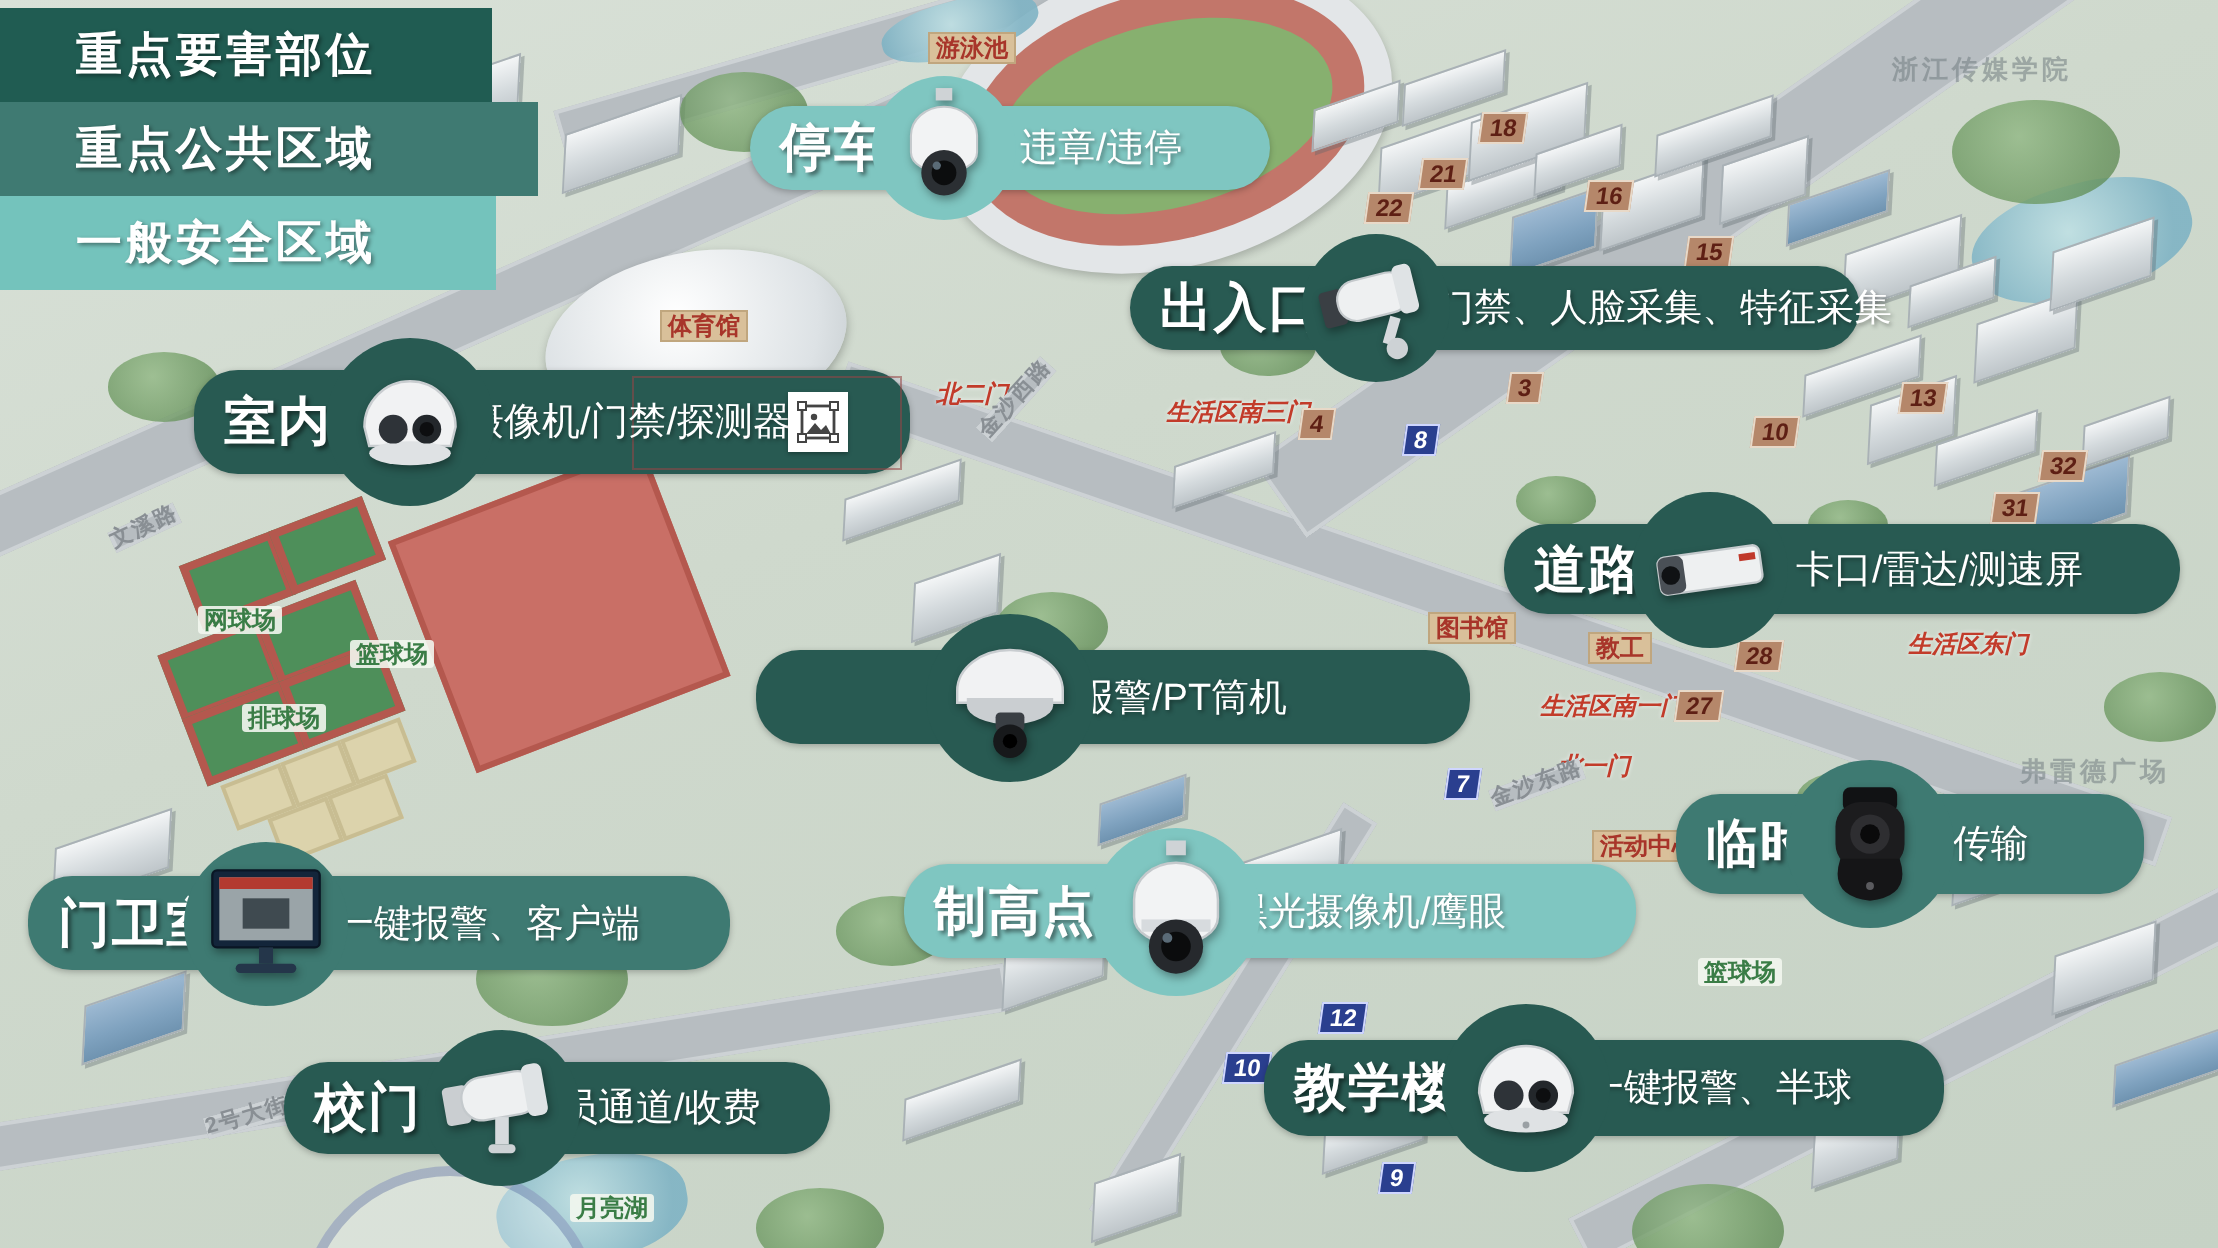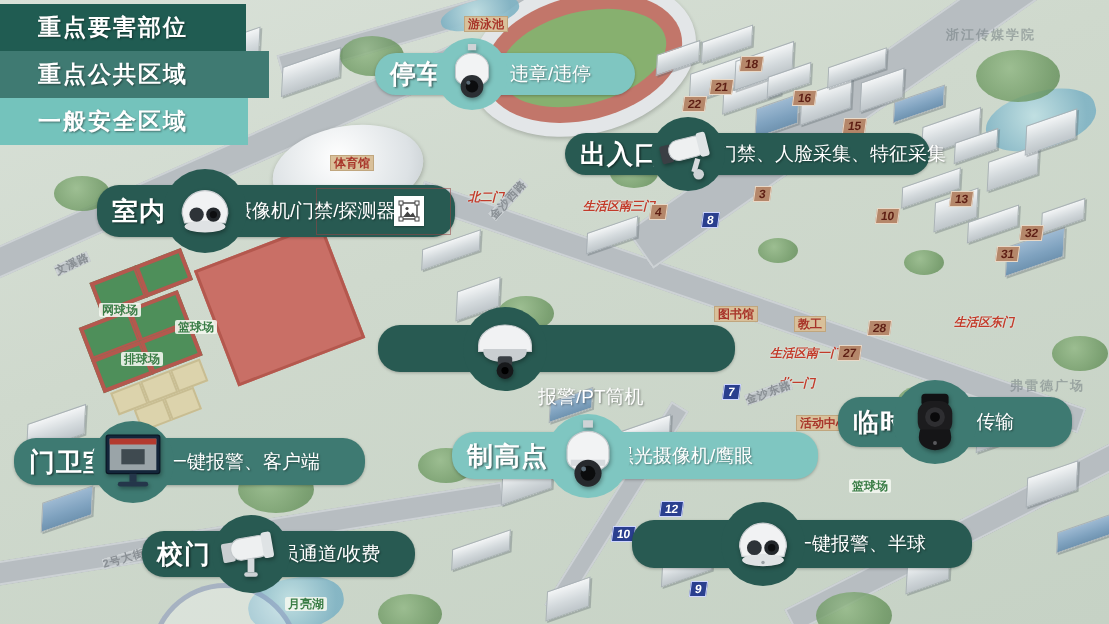--- a/index.html
+++ b/index.html
@@ -263,32 +263,46 @@
         <rect x="2" y="2" width="4" height="4" fill="#fff" stroke="#444"></rect>
         <rect x="18" y="2" width="4" height="4" fill="#fff" stroke="#444"></rect>
         <rect x="2" y="18" width="4" height="4" fill="#fff" stroke="#444"></rect>
         <rect x="18" y="18" width="4" height="4" fill="#fff" stroke="#444"></rect>
         <circle cx="10" cy="9.5" r="1.6" fill="#444"></circle>
         <path d="M6 18 l4.5-5.5 3 3.5 2.5-2.5 2.5 4.5 z" fill="#444"></path>
       </svg>
     </div>
   </div>
 
+  <div class="callout tone-dark" style="left:752px;top:262px;width:338px;height:45px;">
+    <span class="co-label">道路</span>
+    <div class="bubble tone-dark" style="left:64px;width:78px;height:78px;">
+      <svg width="70" height="70" viewBox="0 0 60 60">
+        <g transform="rotate(-8 30 30)">
+          <rect x="8" y="22" width="44" height="16" rx="3" fill="#eef0f1" stroke="#c4c9cc"></rect>
+          <rect x="8" y="22" width="11" height="16" rx="3" fill="#4a5056"></rect>
+          <circle cx="13" cy="30" r="4" fill="#101214"></circle>
+          <rect x="43" y="25" width="7" height="3" fill="#c0392b"></rect>
+        </g>
+      </svg>
+    </div>
+    <span class="co-desc" style="left:146px;">卡口/雷达/测速屏</span>
+  </div>
 
   <div class="callout tone-dark" style="left:378px;top:325px;width:357px;height:47px;">
     <div class="bubble tone-dark" style="left:85px;width:84px;height:84px;">
       <svg width="72" height="72" viewBox="0 0 60 60">
         <path d="M8 27 a22 17 0 0 1 44 0 v5 h-44 z" fill="#f1f2f3" stroke="#c9cdd0"></path>
         <path d="M12 30 h36 v3 a18 8 0 0 1 -36 0 z" fill="#caced1"></path>
         <rect x="24" y="36" width="12" height="8" rx="2" fill="#3a3f44"></rect>
         <circle cx="30" cy="48" r="7" fill="#17191b"></circle>
           <circle cx="30" cy="48" r="3" fill="#000"></circle>
       </svg>
     </div>
-    <span class="co-desc" style="left:160px;margin-top:48px;">报警/PT筒机</span>
+    <span class="co-desc" style="left:160px;">报警/PT筒机</span>
   </div>
 
   <div class="callout tone-mid" style="left:838px;top:397px;width:234px;height:50px;">
     <span class="co-label">临时</span>
     <div class="bubble tone-mid" style="left:55px;width:84px;height:84px;">
       <svg width="74" height="74" viewBox="0 0 60 60">
         <rect x="19" y="7" width="22" height="10" rx="3" fill="#111214"></rect>
         <rect x="16" y="13" width="28" height="27" rx="10" fill="#1c1c1e"></rect>
         <circle cx="30" cy="26" r="8" fill="#2e2e31"></circle>
           <circle cx="30" cy="26" r="4" fill="#0a0a0b"></circle>
@@ -339,20 +353,21 @@
           <rect x="41" y="13" width="9" height="23" rx="3" fill="#dfe3e5"></rect>
         </g>
         <rect x="27" y="34" width="6" height="12" fill="#d6dadd"></rect>
         <rect x="24" y="46" width="12" height="4" rx="2" fill="#cdd2d5"></rect>
       </svg>
     </div>
     <span class="co-desc" style="left:138px;">员通道/收费</span>
   </div>
 
   <div class="callout tone-dark" style="left:632px;top:520px;width:340px;height:48px;">
+    <span class="co-label">教学楼</span>
     <div class="bubble tone-dark" style="left:89px;width:84px;height:84px;">
       <svg width="74" height="74" viewBox="0 0 60 60">
         <path d="M11 32 a19 19 0 0 1 38 0 l-2 8 h-34 z" fill="#f1f2f3" stroke="#c9cdd0"></path>
         <ellipse cx="30" cy="43" rx="17" ry="5" fill="#dfe2e4"></ellipse>
         <circle cx="23" cy="33" r="6" fill="#2e3338"></circle>
         <circle cx="37" cy="33" r="6" fill="#23272b"></circle>
           <circle cx="37" cy="33" r="3" fill="#0d0e10"></circle>
         <circle cx="30" cy="45" r="1.4" fill="#9aa0a4"></circle>
       </svg>
     </div>

